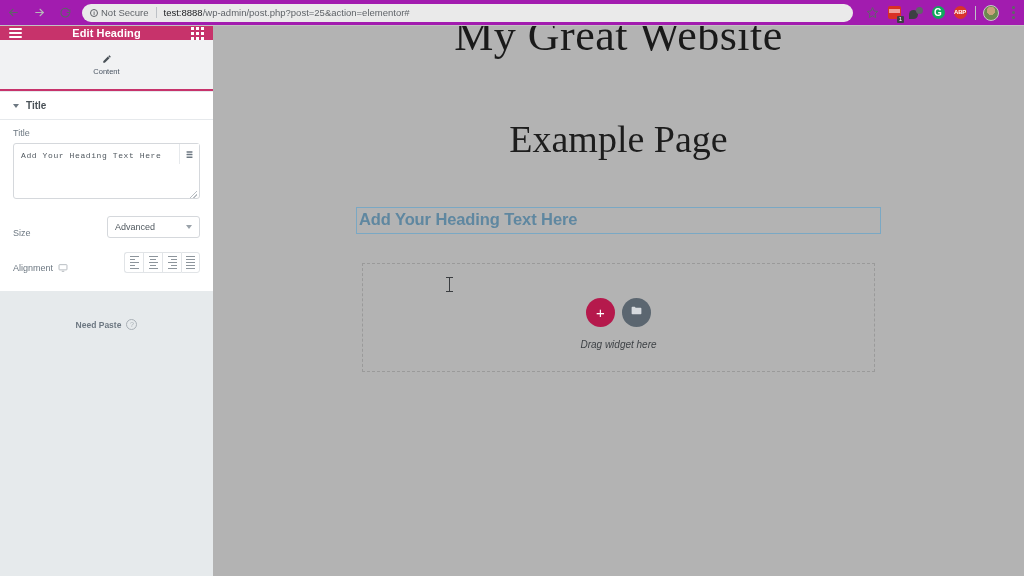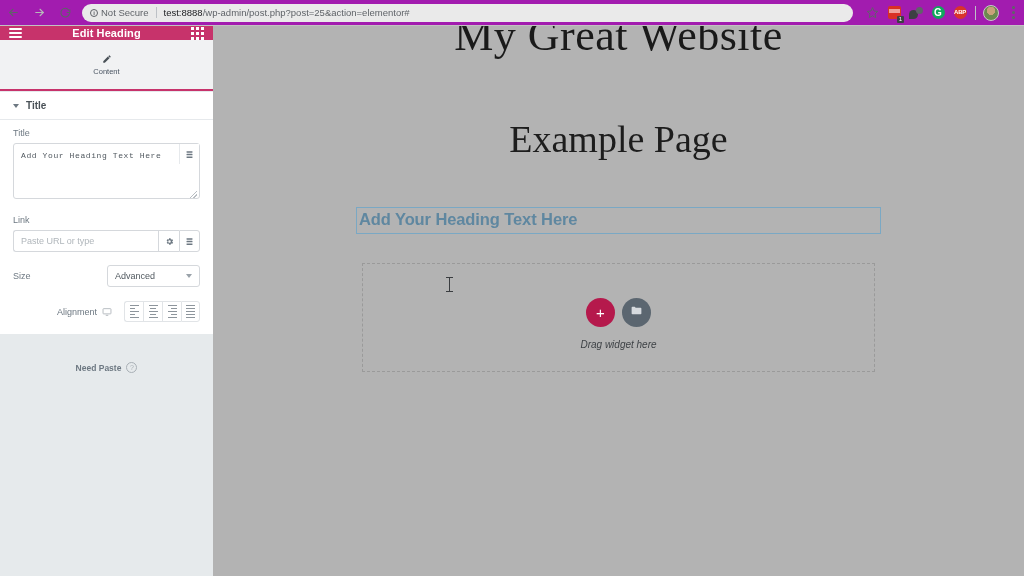--- a/index.html
+++ b/index.html
@@ -113,21 +113,21 @@
     border-bottom: 1px solid #e6e9ec; color: #495157;
     font-size: 10px; font-weight: bold; cursor: pointer;
   }
   .caret-down {
     width: 0; height: 0; border-left: 3.5px solid transparent; border-right: 3.5px solid transparent;
     border-top: 4px solid #6d7882;
   }
 
   .ctrl { padding: 8px 13px 0 13px; }
   .ctrl-label { font-size: 9px; color: #6d7882; margin-bottom: 5px; display: flex; align-items: center; gap: 5px; }
-  .ctrl-row { display: flex; align-items: center; justify-content: space-between; padding: 7px 13px; }
+  .ctrl-row { display: flex; align-items: flex-end; justify-content: space-between; padding: 7px 13px; }
   .ctrl-row .ctrl-label { margin-bottom: 0; }
 
   .textarea-wrap { position: relative; }
   textarea#title-textarea {
     width: 187px; height: 56px; resize: none;
     border: 1px solid #d5d8dc; border-radius: 3px; background: #fff;
     font-family: "Liberation Mono", monospace; font-size: 8px; color: #50585f;
     padding: 6px 26px 6px 7px; line-height: 1.5; letter-spacing: .6px; outline: none;
   }
   .resize-grip {
@@ -355,49 +355,31 @@
           <svg width="9" height="9" viewBox="0 0 24 24" fill="#6d7882">
               <rect x="4" y="3" width="16" height="4" rx="1"></rect>
               <rect x="4" y="10" width="16" height="4" rx="1"></rect>
               <rect x="4" y="17" width="16" height="4" rx="1"></rect>
             </svg>
         </span>
         <span class="resize-grip"></span>
       </div>
     </div>
 
-    <div class="ctrl" style="padding-top:12px;">
-      <div class="ctrl-label">Link</div>
-      <div class="input-group">
-        <input type="text" placeholder="Paste URL or type" style="">
-        <span class="mini-btn">
-          <svg width="9" height="9" viewBox="0 0 24 24" fill="#6d7882">
-              <path d="M19.4 13a7.8 7.8 0 0 0 0-2l2.1-1.6-2-3.5-2.5 1a7.6 7.6 0 0 0-1.7-1l-.4-2.6h-4l-.4 2.6c-.6.2-1.2.6-1.7 1l-2.5-1-2 3.5L6.6 11a7.8 7.8 0 0 0 0 2l-2.1 1.6 2 3.5 2.5-1c.5.4 1.1.8 1.7 1l.4 2.6h4l.4-2.6c.6-.2 1.2-.6 1.7-1l2.5 1 2-3.5L19.4 13zM12 15.4A3.4 3.4 0 1 1 12 8.6a3.4 3.4 0 0 1 0 6.8z"></path>
-            </svg>
-        </span>
-        <span class="mini-btn">
-          <svg width="9" height="9" viewBox="0 0 24 24" fill="#6d7882">
-              <rect x="4" y="3" width="16" height="4" rx="1"></rect>
-              <rect x="4" y="10" width="16" height="4" rx="1"></rect>
-              <rect x="4" y="17" width="16" height="4" rx="1"></rect>
-            </svg>
-        </span>
-      </div>
-    </div>
 
     <div class="ctrl-row" style="margin-top:6px;">
       <span class="ctrl-label">Size</span>
       <span class="select-box">
         <span>Advanced</span>
         <span class="select-caret"></span>
       </span>
     </div>
 
 
-    <div class="ctrl-row" style="padding-bottom:12px;margin-left:44px;">
+    <div class="ctrl-row" style="padding-bottom:18px;">
       <span class="ctrl-label">
         <span>Alignment</span>
         <span class="responsive-ico">
           <svg width="10" height="10" viewBox="0 0 24 24" fill="none" stroke="#a9b0b6" stroke-width="2">
               <rect x="2.5" y="4" width="19" height="12.5" rx="1.5"></rect>
               <line x1="9" y1="20" x2="15" y2="20"></line>
             </svg>
         </span>
       </span>
       <span class="align-group">

